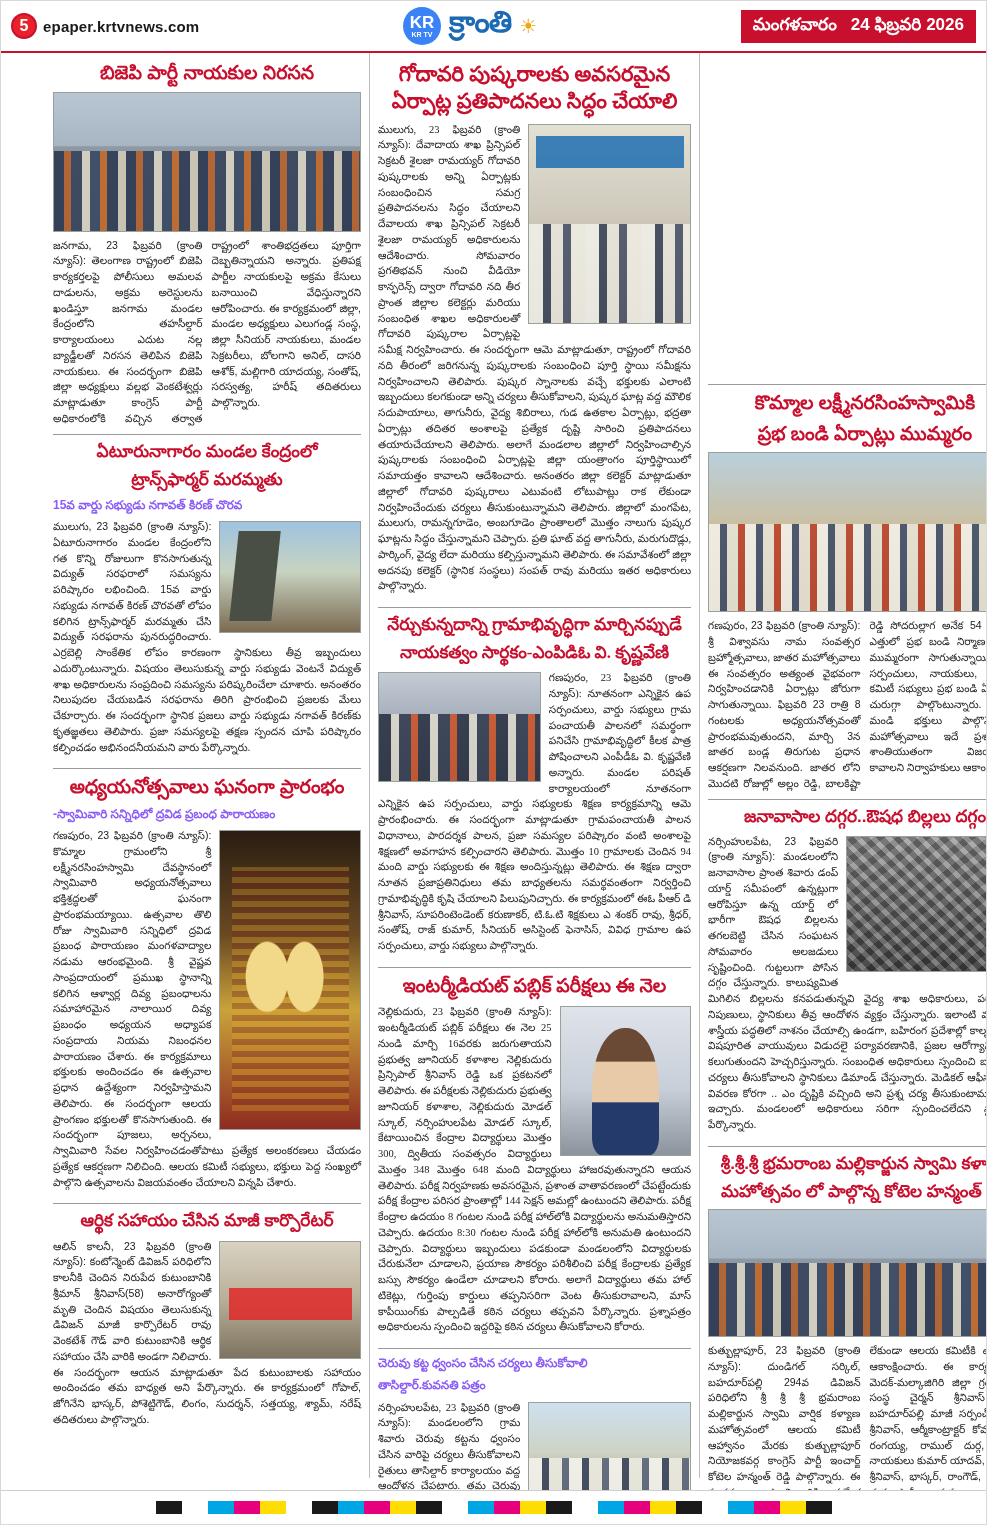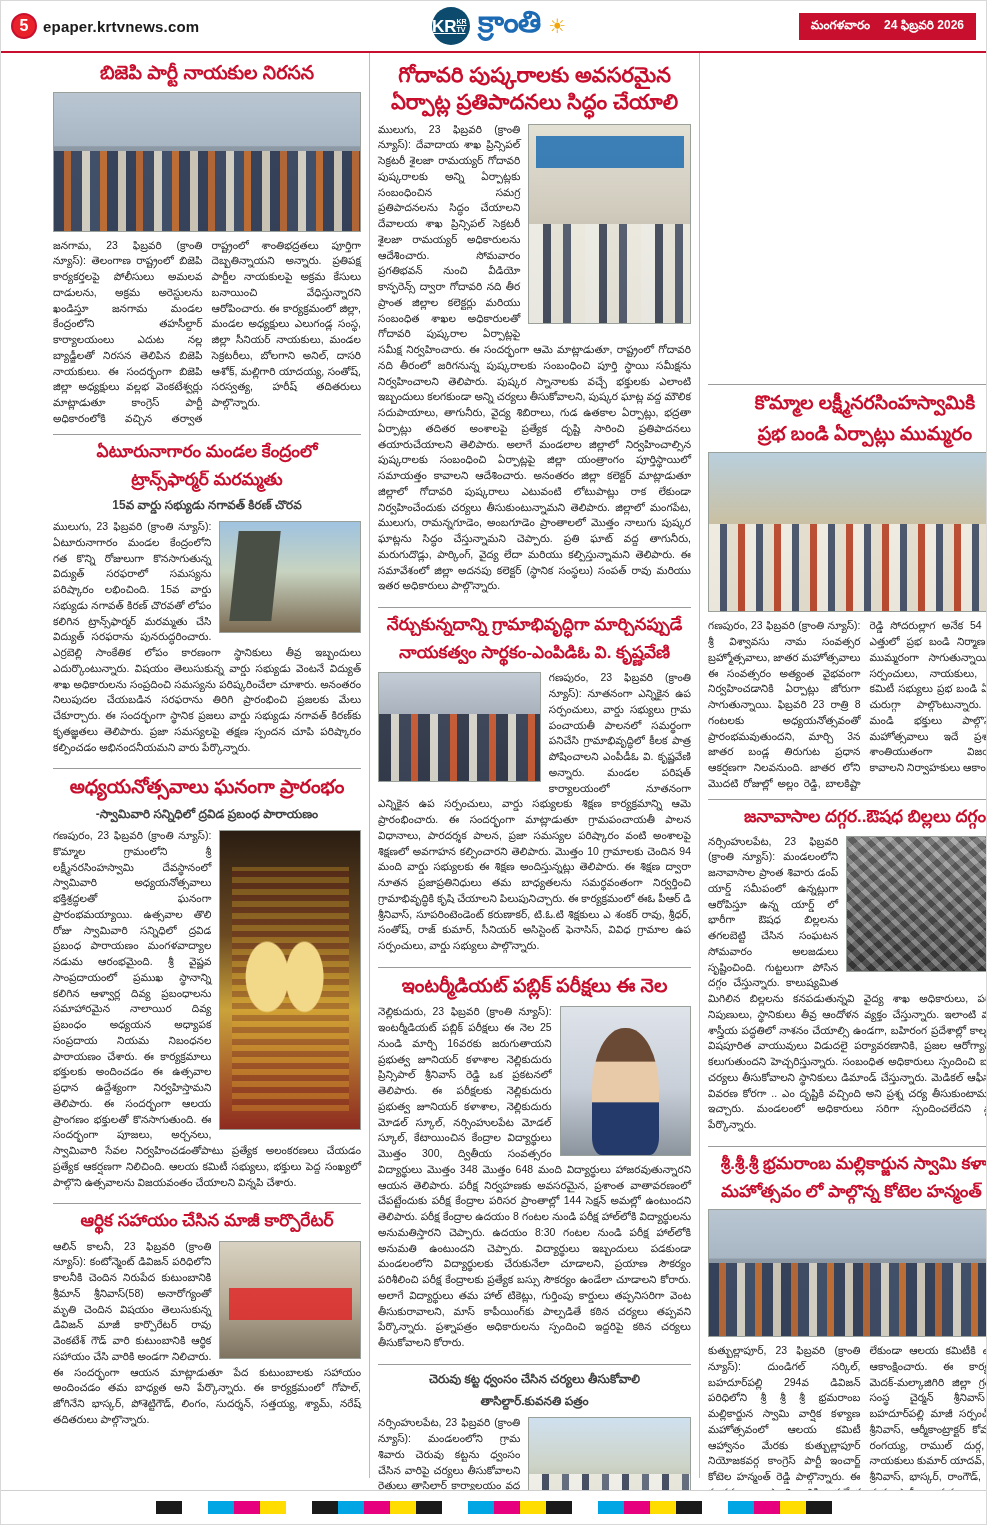--- a/index.html
+++ b/index.html
@@ -33,71 +33,71 @@
     width: 26px; height: 26px; border-radius: 50%;
     background: #e8212a; color: #fff;
     font-size: 16px; font-weight: bold;
     display: flex; align-items: center; justify-content: center;
     border: 2px solid #c8102e;
   }
   .site-url { font-size: 15px; color: #1a1a1a; font-weight: bold; letter-spacing: .2px; text-align: right; }
   .mh-center { display: flex; align-items: center; gap: 8px; }
   .krtv-logo {
     width: 38px; height: 38px; border-radius: 50%;
-    background: #0c4a6e; color: #fff;
-    display: flex; flex-direction: row; align-items: center; justify-content: center;
-    font-size: 7px; font-weight: bold; line-height: 1.1; text-decoration: underline;
+    background: #3b82f6; color: #fff;
+    display: flex; flex-direction: column; align-items: center; justify-content: center;
+    font-size: 7px; font-weight: bold; line-height: 1.1;
   }
   .krtv-logo .k { font-size: 17px; line-height: 1; }
   .paper-title {
     font-size: 30px; color: #1b6ab3; font-weight: bold;
     letter-spacing: -1px;
     font-family: Liberation Mono, monospace;
   }
   .sun { color: #f2a50c; font-size: 20px; }
   .mh-right {
     display: flex; align-items: center; gap: 14px;
     background: #c8102e; color: #fff;
-    padding: 5px 12px; font-size: 12px; font-weight: bold;
+    padding: 5px 12px; font-size: 17px; font-weight: bold;
   }
 
   
   .grid {
     display: flex;
     width: 100%;
     height: 1425px;
     padding: 0;
     margin-left: 44px;
   }
   .col {
     padding: 6px 8px;
     position: relative;
   }
   .col-1 { width: 33.0%; border-right: 1px solid #bdbdbd; }
-  .col-2 { width: 33.5%; border-right: 1px solid #bdbdbd; }
+  .col-2 { width: 33.5%; border-right: 1px solid #bdbdbd; font-family: Liberation Serif, serif; }
   .col-3 { width: 33.5%; }
 
   .hr { border: 0; border-top: 1px solid #9a9a9a; margin: 7px 0 6px; }
 
   
   .hl {
     color: #c8102e;
     font-weight: bold;
     text-align: center;
     line-height: 1.3;
     margin: 2px 0 6px;
   }
   .hl-xl { font-size: 21px; }
   .hl-lg { font-size: 19px; }
   .hl-md { font-size: 17px; }
   .subhl {
-    text-align: center;
+    text-align: left;
     font-size: 12px;
     font-weight: bold;
-    color: #404040;
+    color: #8b5cf6;
     margin: 0 0 6px;
     line-height: 1.35;
   }
 
   
   .body {
     font-size: 10.5px;
     line-height: 1.5;
     color: #1a1a1a;
     text-align: justify;

